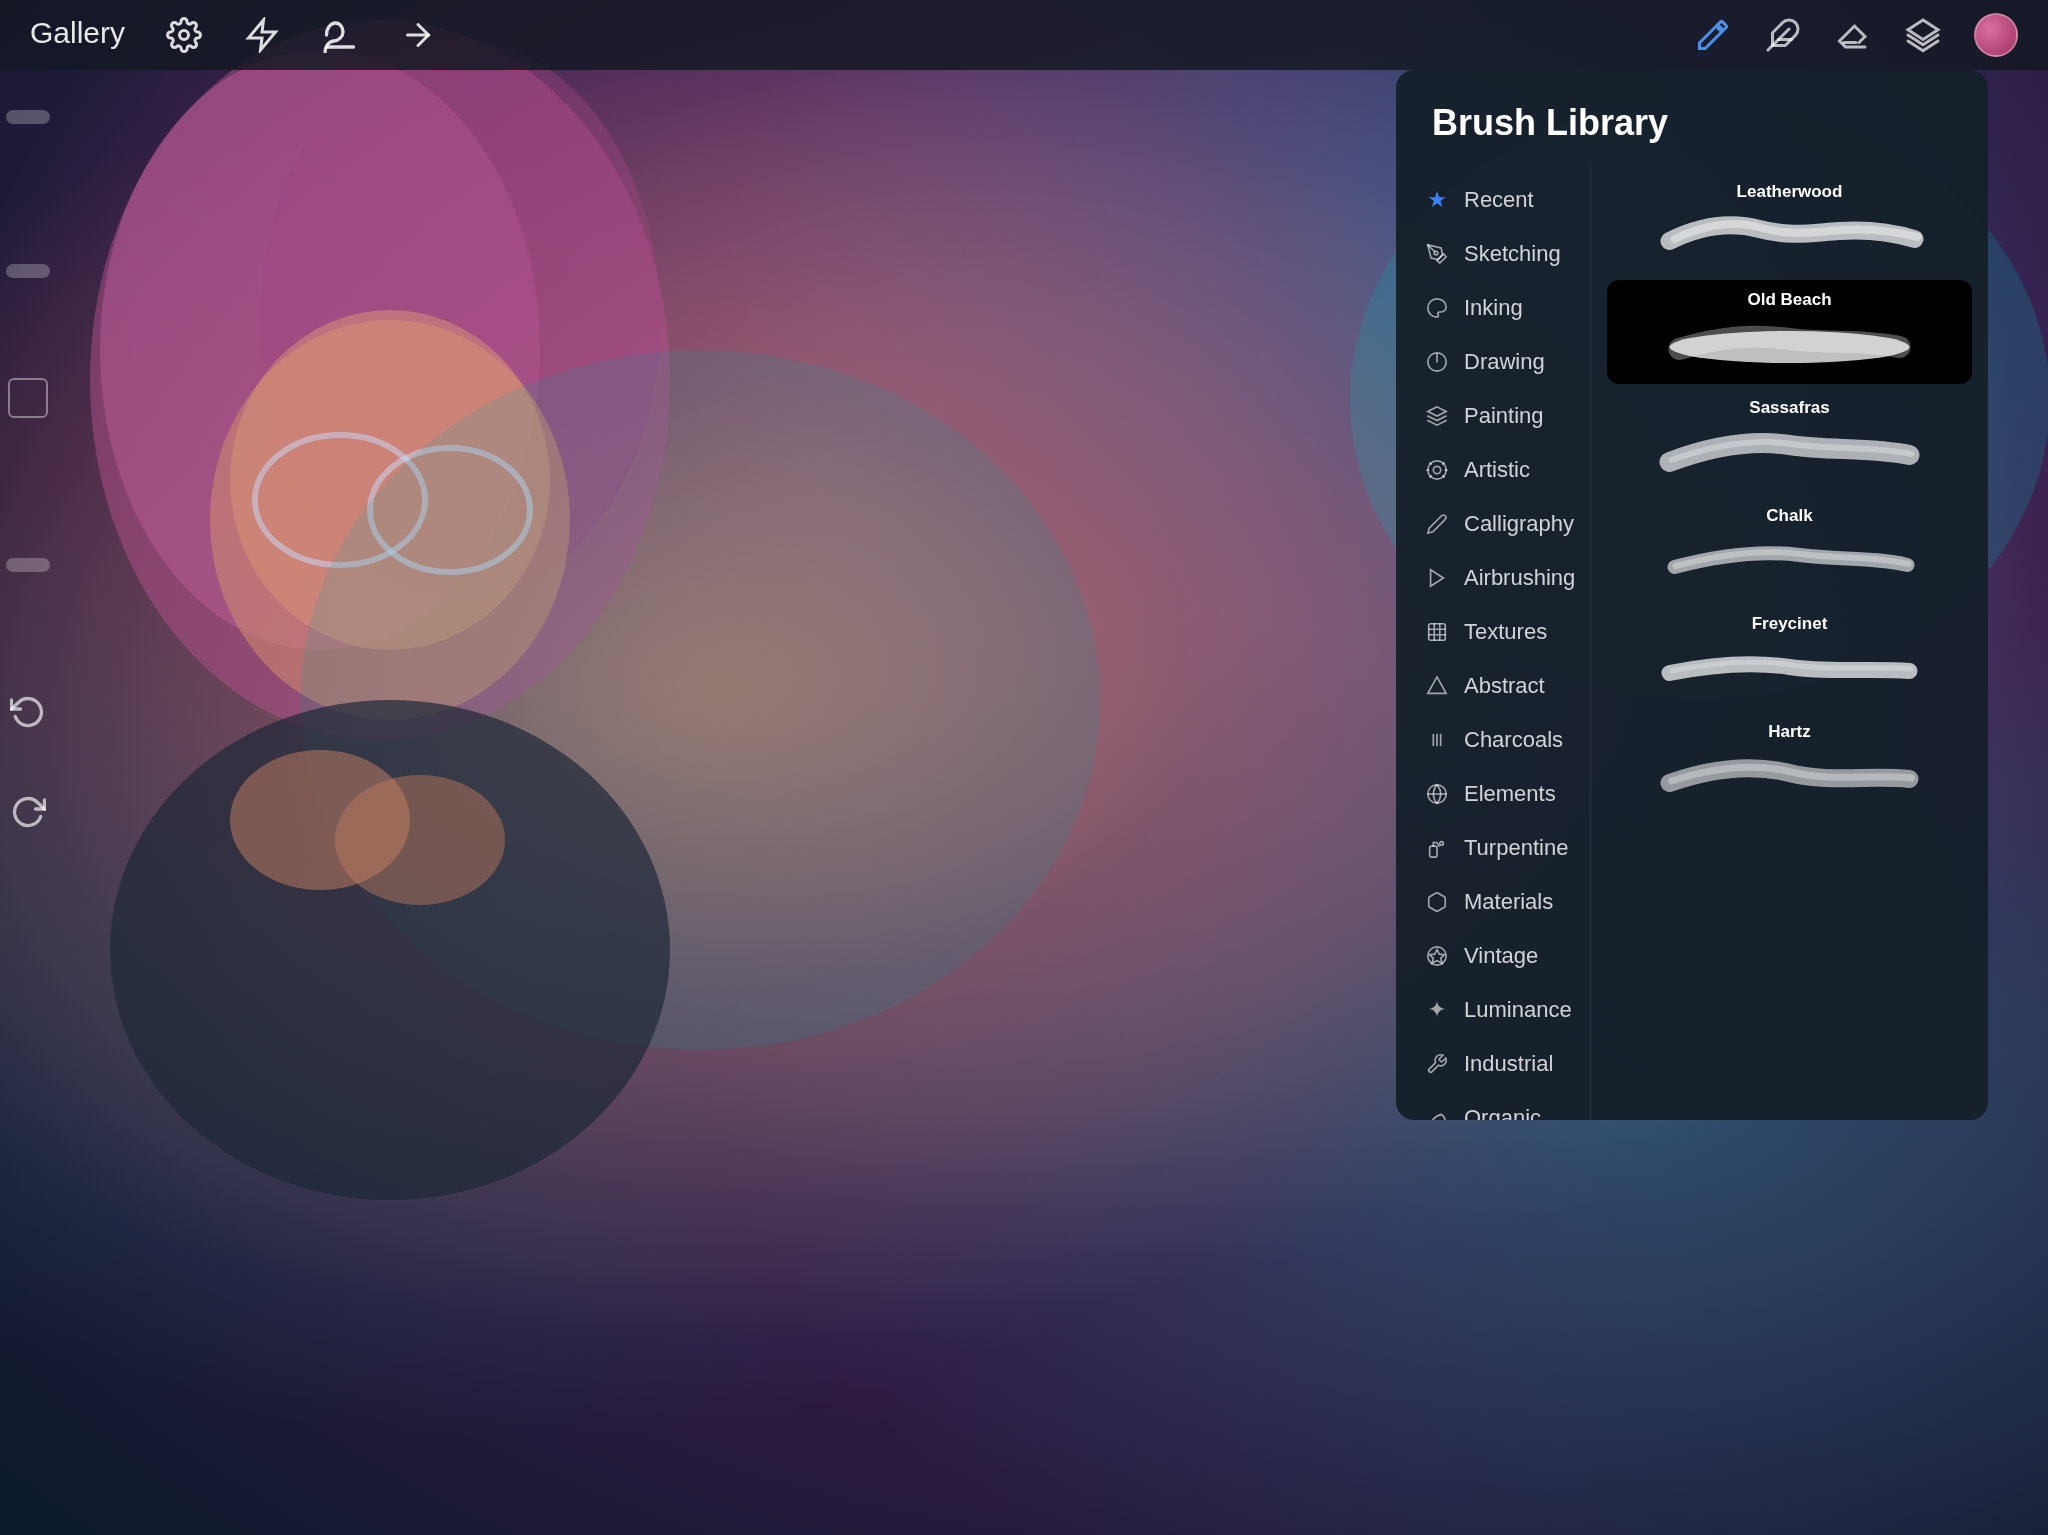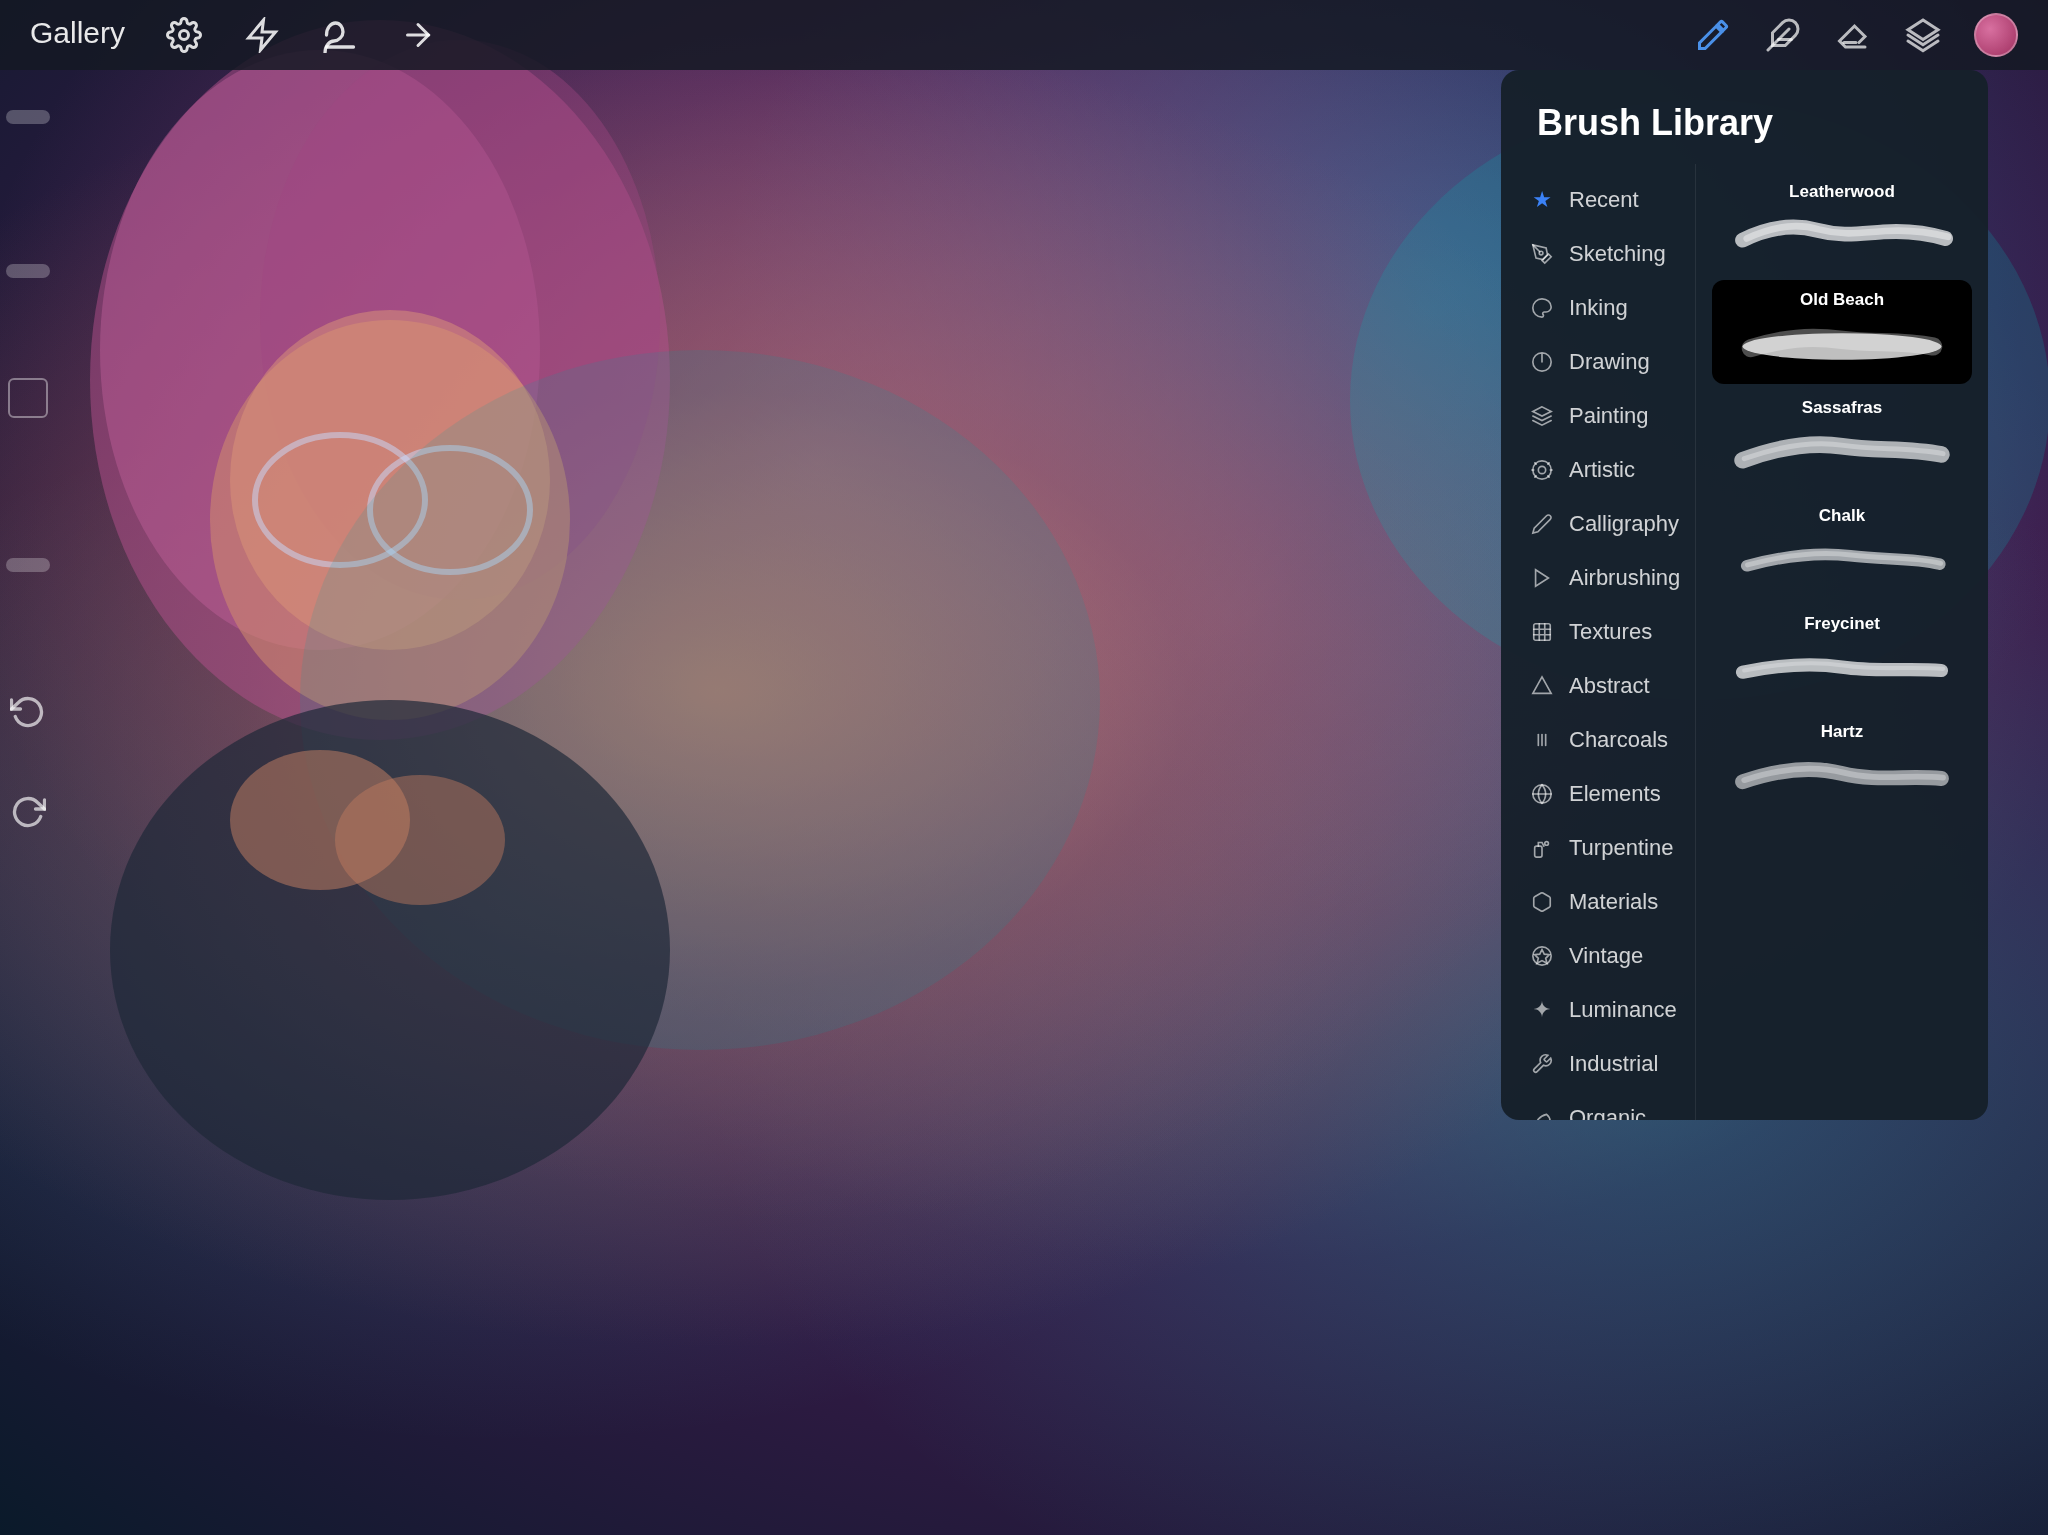--- a/index.html
+++ b/index.html
@@ -137,21 +137,21 @@
       justify-content: center;
       color: rgba(255,255,255,0.7);
       font-size: 24px;
     }
 
     
     #brush-library {
       position: absolute;
       right: 60px;
       top: 70px;
-      width: 487px;
+      width: 592px;
       height: 1050px;
       background: rgba(22, 32, 42, 0.97);
       border-radius: 18px;
       z-index: 200;
       overflow: hidden;
       display: flex;
       flex-direction: column;
     }
 
     #brush-library-header {

